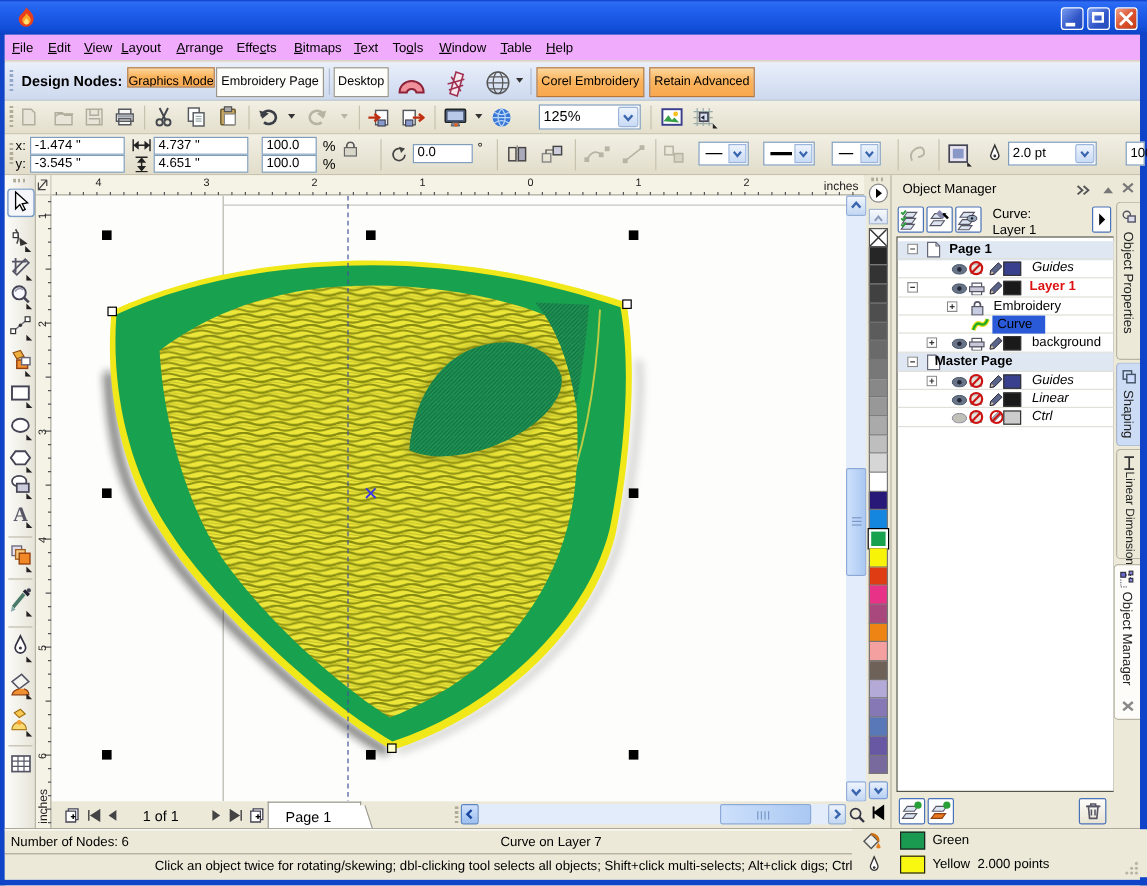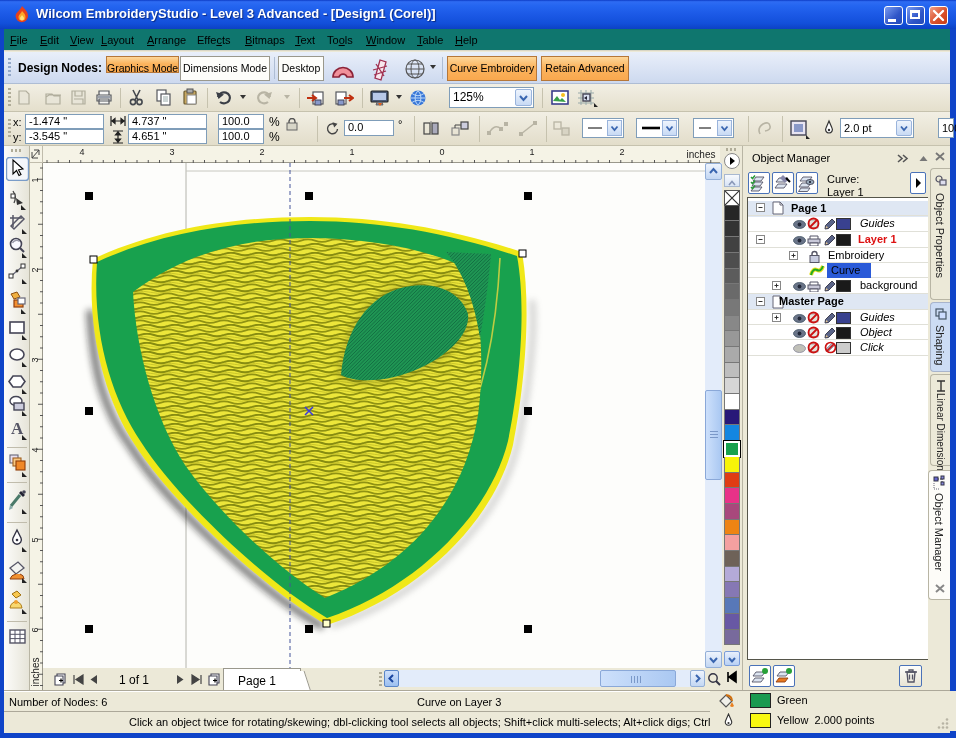--- a/index.html
+++ b/index.html
@@ -16,70 +16,69 @@
 <div class="abs" style="left:0;top:0;width:4px;height:738px;background:#0f44c8;"></div>
 <div class="abs" style="left:950px;top:0;width:6px;height:738px;background:#0f44c8;"></div>
 <div class="abs" style="left:0;top:733px;width:956px;height:5px;background:#0f44c8;"></div>
 
 <div class="abs" style="left:0;top:0;width:956px;height:29px;background:linear-gradient(#0d3cc6 0%,#2e6cf3 6%,#2465f0 20%,#1a57e4 55%,#1250da 80%,#0c41c4 100%);">
   <svg class="abs" style="left:12px;top:5px;" width="20" height="20" viewBox="0 0 20 20">
     <path d="M10 1 C13 5 16 6 16 11 a6.2 6.2 0 0 1 -12.4 0 C3.6 7 8 6 10 1 Z" fill="#e8401c"></path>
     <path d="M10 6 C12 8.5 13.5 9 13.5 12 a3.5 3.5 0 0 1 -7 0 C6.5 9.5 9 9 10 6 Z" fill="#fca728"></path>
     <path d="M10 10 C11 11.5 12 11.8 12 13.4 a2 2 0 0 1 -4 0 C8 11.8 9.4 11.6 10 10 Z" fill="#fee27a"></path>
   </svg>
-  <div class="abs" style="left:36px;top:6px;font-size:13px;font-weight:bold;color:#fff;text-shadow:1px 1px 1px #0a2a80;">Wilcom EmbroideryStudio - Level 3 Advanced - [Design1 (Corel)]</div>
   <div class="abs" style="left:884px;top:6px;width:19px;height:19px;border-radius:3px;border:1px solid #fff;background:linear-gradient(135deg,#7a9cf0,#2f55c8 60%,#234bb8);">
       <div class="abs" style="left:3px;top:12px;width:8px;height:3px;background:#fff;"></div>
     </div>
   <div class="abs" style="left:906px;top:6px;width:19px;height:19px;border-radius:3px;border:1px solid #fff;background:linear-gradient(135deg,#7a9cf0,#2f55c8 60%,#234bb8);">
       <div class="abs" style="left:3px;top:3px;width:10px;height:9px;border:2px solid #fff;border-top-width:3px;"></div>
     </div>
   <div class="abs" style="left:929px;top:6px;width:19px;height:19px;border-radius:3px;border:1px solid #fff;background:linear-gradient(135deg,#f2a088,#d9512c 55%,#c83c14);">
     <svg width="17" height="17" viewBox="0 0 17 17">
         <path d="M4 4 L13 13 M13 4 L4 13" stroke="#fff" stroke-width="2.4" stroke-linecap="round"></path>
       </svg>
   </div>
 </div>
 
-<div class="abs" style="left:4px;top:29px;width:946px;height:22px;background:#0f766e;border-bottom:1px solid #d8d5c4;font-size:11px;color:#000;">
+<div class="abs" style="left:4px;top:29px;width:946px;height:22px;background:#f0abfc;border-bottom:1px solid #d8d5c4;font-size:11px;color:#000;">
   <span class="abs" style="left:6px;top:5px;"><u>F</u>ile</span>
   <span class="abs" style="left:36px;top:5px;"><u>E</u>dit</span>
   <span class="abs" style="left:66px;top:5px;"><u>V</u>iew</span>
   <span class="abs" style="left:97px;top:5px;"><u>L</u>ayout</span>
   <span class="abs" style="left:143px;top:5px;"><u>A</u>rrange</span>
   <span class="abs" style="left:193px;top:5px;">Effe<u>c</u>ts</span>
   <span class="abs" style="left:241px;top:5px;"><u>B</u>itmaps</span>
   <span class="abs" style="left:291px;top:5px;"><u>T</u>ext</span>
   <span class="abs" style="left:323px;top:5px;">To<u>o</u>ls</span>
   <span class="abs" style="left:362px;top:5px;"><u>W</u>indow</span>
   <span class="abs" style="left:413px;top:5px;"><u>T</u>able</span>
   <span class="abs" style="left:451px;top:5px;"><u>H</u>elp</span>
 </div>
 
 <div class="abs" style="left:4px;top:52px;width:946px;height:32px;background:linear-gradient(#e9effa,#cdd9ef);border-bottom:1px solid #aebdd4;">
   <div class="abs" style="left:4px;top:6px;width:3px;height:20px;background:repeating-linear-gradient(#93a8c8 0 2px,transparent 2px 4px);"></div>
   <div class="abs" style="left:14px;top:9px;font-size:12px;font-weight:bold;color:#000;">Design Nodes:</div>
   <div class="tb-btn-orange abs" style="left:102px;top:4px;width:73px;height:17px;line-height:23px;">Graphics Mode</div>
-  <div class="tb-btn-white abs" style="left:176px;top:4px;width:90px;height:25px;line-height:23px;">Dimensions Mode</div>
+  <div class="tb-btn-white abs" style="left:176px;top:4px;width:90px;height:25px;line-height:23px;">Embroidery Page</div>
   <div class="abs" style="left:270px;top:5px;width:1px;height:22px;background:#aebdd4;"></div>
   <div class="tb-btn-white abs" style="left:274px;top:4px;width:46px;height:25px;line-height:23px;">Desktop</div>
   <svg class="abs" style="left:326px;top:5px;" width="26" height="24" viewBox="0 0 26 24">
     <path d="M3 20 a10 9.5 0 0 1 20 0 l-6 0 a4.2 4.2 0 0 0 -8 0 Z" fill="#f0909a" stroke="#8c2338" stroke-width="1.7"></path>
   </svg>
   <svg class="abs" style="left:363px;top:4px;" width="26" height="26" viewBox="0 0 26 26">
     <path d="M8 22 L13 4 L19 6 L14 24 Z M6 14 L20 10 M7 19 L19 15 M9 8 L17 20" stroke="#a03050" stroke-width="1.3" fill="#f8e8ee"></path>
   </svg>
   <svg class="abs" style="left:400px;top:5px;" width="24" height="24" viewBox="0 0 24 24">
     <circle cx="11" cy="12" r="9" fill="none" stroke="#555" stroke-width="1.2"></circle>
     <ellipse cx="11" cy="12" rx="4" ry="9" fill="none" stroke="#555" stroke-width="1"></ellipse>
     <path d="M2 12 h18 M4 7 h14 M4 17 h14" stroke="#555" stroke-width="1"></path>
   </svg>
   <div class="abs" style="left:426px;top:13px;width:0;height:0;border-left:3px solid transparent;border-right:3px solid transparent;border-top:4px solid #333;"></div>
   <div class="abs" style="left:438px;top:5px;width:1px;height:22px;background:#aebdd4;"></div>
-  <div class="tb-btn-orange abs" style="left:443px;top:4px;width:90px;height:25px;line-height:23px;">Curve Embroidery</div>
+  <div class="tb-btn-orange abs" style="left:443px;top:4px;width:90px;height:25px;line-height:23px;">Corel Embroidery</div>
   <div class="tb-btn-orange abs" style="left:537px;top:4px;width:88px;height:25px;line-height:23px;">Retain Advanced</div>
 </div>
 
 <div class="abs" id="tb2" style="left:4px;top:84px;width:946px;height:28px;background:linear-gradient(#f2efe4,#e4dfcc);border-bottom:1px solid #c6c2ae;">
   <div class="abs" style="left:4px;top:4px;width:3px;height:20px;background:repeating-linear-gradient(#b0ac98 0 2px,transparent 2px 4px);"></div>
 
   <svg class="abs" style="left:11px;top:5px" width="17" height="17" viewBox="0 0 17 17">
       <path d="M4 2 h7 l3 3 v10 h-10 Z" fill="#e8e5d8" stroke="#b0ad9c" stroke-width="1.2"></path>
     </svg>
   <svg class="abs" style="left:40px;top:5px" width="18" height="17" viewBox="0 0 18 17">
@@ -832,36 +831,36 @@
       <svg class="abs" style="left:59px;top:128px" width="13" height="13" viewBox="0 0 13 13">
         <rect x="2" y="3" width="9" height="8" fill="#e4e4dc" stroke="#999" stroke-width="0.8"></rect>
         <circle cx="6.5" cy="6.5" r="5" fill="none" stroke="#cc1111" stroke-width="1.8"></circle>
         <path d="M3 10 L10 3" stroke="#cc1111" stroke-width="1.8"></path>
       </svg>
       <svg class="abs" style="left:76px;top:129px" width="12" height="12" viewBox="0 0 12 12">
         <path d="M8 1 l3 3 -6.5 6.5 -3.5 0.5 0.5 -3.5 Z" fill="#5a6488" stroke="#223" stroke-width="0.8"></path>
         <path d="M1.5 10.5 l1 -2.5 1.5 1.5 Z" fill="#e8c890"></path>
       </svg>
       <div class="abs" style="left:88px;top:129px;width:15px;height:12px;background:#1a1a1a;border:1px solid #333;"></div>
-      <span class="abs" style="left:112px;top:128px;font-style:italic;">Object</span>
+      <span class="abs" style="left:112px;top:128px;font-style:italic;">Linear</span>
       <svg class="abs" style="left:45px;top:146px" width="13" height="9" viewBox="0 0 13 9">
         <ellipse cx="6.5" cy="4.5" rx="6" ry="4" fill="#c0c0b8" stroke="#889" stroke-width="0.8"></ellipse>
       </svg>
       <svg class="abs" style="left:59px;top:143px" width="13" height="13" viewBox="0 0 13 13">
         <rect x="2" y="3" width="9" height="8" fill="#e4e4dc" stroke="#999" stroke-width="0.8"></rect>
         <circle cx="6.5" cy="6.5" r="5" fill="none" stroke="#cc1111" stroke-width="1.8"></circle>
         <path d="M3 10 L10 3" stroke="#cc1111" stroke-width="1.8"></path>
       </svg>
       <svg class="abs" style="left:76px;top:143px" width="13" height="13" viewBox="0 0 13 13">
         <path d="M8 2 l2.5 2.5 -5.5 5.5 -3 0.5 0.5 -3 Z" fill="#aab" stroke="#889" stroke-width="0.7"></path>
         <circle cx="6.5" cy="6.5" r="5" fill="none" stroke="#cc1111" stroke-width="1.7"></circle>
         <path d="M3 10 L10 3" stroke="#cc1111" stroke-width="1.7"></path>
       </svg>
       <div class="abs" style="left:88px;top:144px;width:15px;height:12px;background:#cccccc;border:1px solid #333;"></div>
-      <span class="abs" style="left:112px;top:143px;font-style:italic;">Click</span>
+      <span class="abs" style="left:112px;top:143px;font-style:italic;">Ctrl</span>
     </div>
 
   <div class="abs" style="left:6px;top:519px;width:22px;height:22px;background:#fff;border:1px solid #4a72b8;border-radius:2px;">
     <svg width="20" height="20" viewBox="0 0 20 20">
         <path d="M6 6 l9 0 -3 4 -9 0 Z M5 12 l9 0 -3 4 -9 0 Z" fill="#dce4f0" stroke="#556" stroke-width=".9"></path>
         <circle cx="15" cy="5" r="3" fill="#28a038"></circle>
       </svg>
   </div>
   <div class="abs" style="left:30px;top:519px;width:22px;height:22px;background:#fff;border:1px solid #4a72b8;border-radius:2px;">
     <svg width="20" height="20" viewBox="0 0 20 20">
@@ -912,21 +911,21 @@
       </svg>
     <div class="abs" style="left:4px;top:22px;writing-mode:vertical-rl;white-space:nowrap;">Object Manager</div>
     <svg class="abs" style="left:5px;top:112px" width="12" height="11" viewBox="0 0 12 11">
         <path d="M2 2 l8 7 M10 2 l-8 7" stroke="#888" stroke-width="2"></path>
       </svg>
   </div>
 </div>
 
 <div class="abs" style="left:4px;top:691px;width:946px;height:20px;background:#ece9d8;border-top:1px solid #fff;box-shadow:0 -1px 0 #aca899;font-size:11px;">
   <span class="abs" style="left:5px;top:4px;">Number of Nodes: 6</span>
-  <span class="abs" style="left:413px;top:4px;">Curve on Layer 3</span>
+  <span class="abs" style="left:413px;top:4px;">Curve on Layer 7</span>
 </div>
 <div class="abs" style="left:4px;top:711px;width:946px;height:22px;background:#ece9d8;border-top:1px solid #aca899;font-size:11px;">
   <span class="abs" style="left:5px;top:4px;margin-top:42px;">( -1.292, -2.863 )</span>
   <span class="abs" style="left:125px;top:4px;white-space:nowrap;">Click an object twice for rotating/skewing; dbl-clicking tool selects all objects; Shift+click multi-selects; Alt+click digs; Ctrl+cl...</span>
 </div>
 <div class="abs" id="threadbar" style="left:710px;top:691px;width:246px;height:40px;background:#ece9d8;font-size:11px;">
   <svg class="abs" style="left:6px;top:2px" width="22" height="16" viewBox="0 0 22 16">
       <path d="M4 8 l6 -6 6 6 -6 6 Z" fill="#f0f0ea" stroke="#555" stroke-width="1.2"></path>
       <path d="M10 2 q6 1 6 6" fill="none" stroke="#d07010" stroke-width="2"></path>
       <path d="M16 9 l2 4 q-2 2 -4 0 Z" fill="#e88020"></path>

